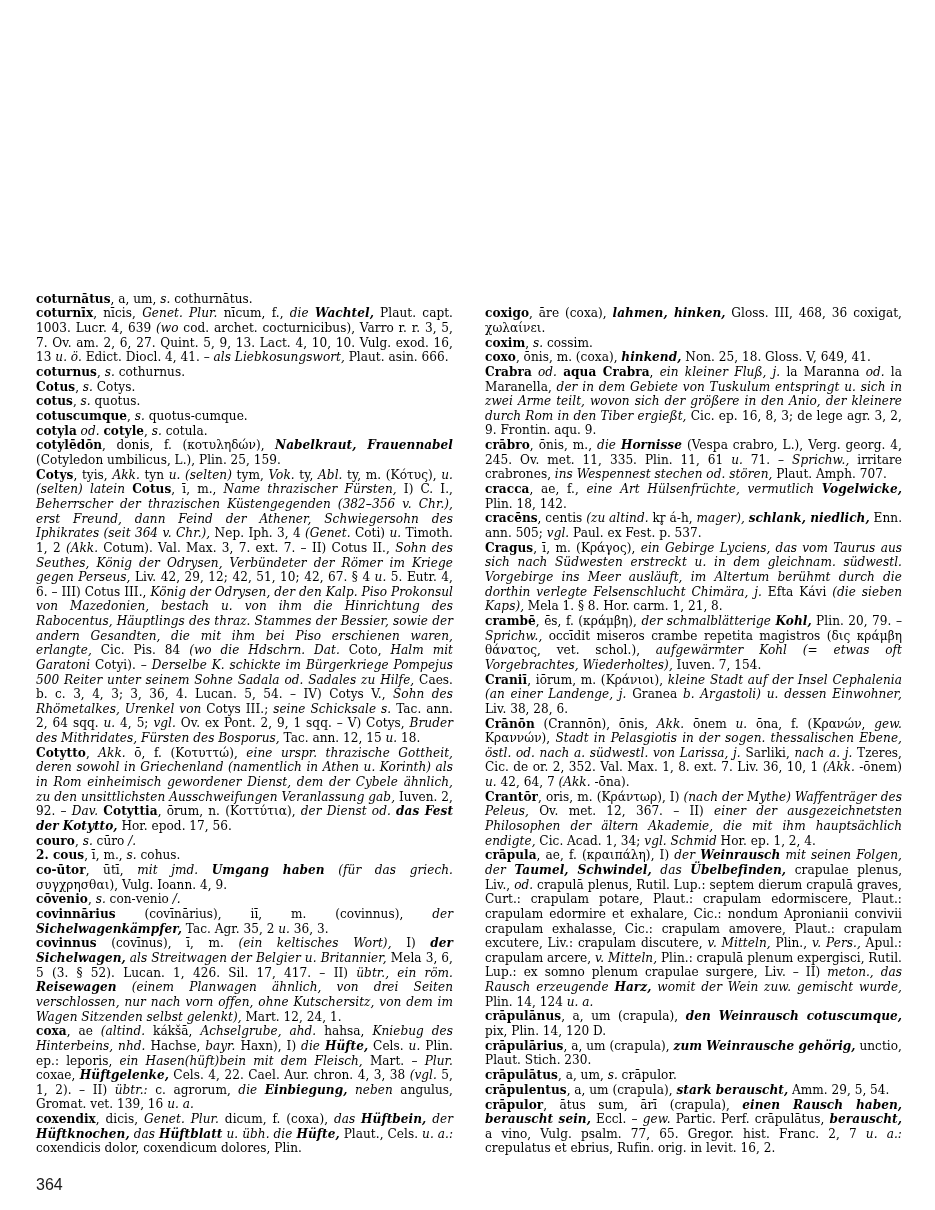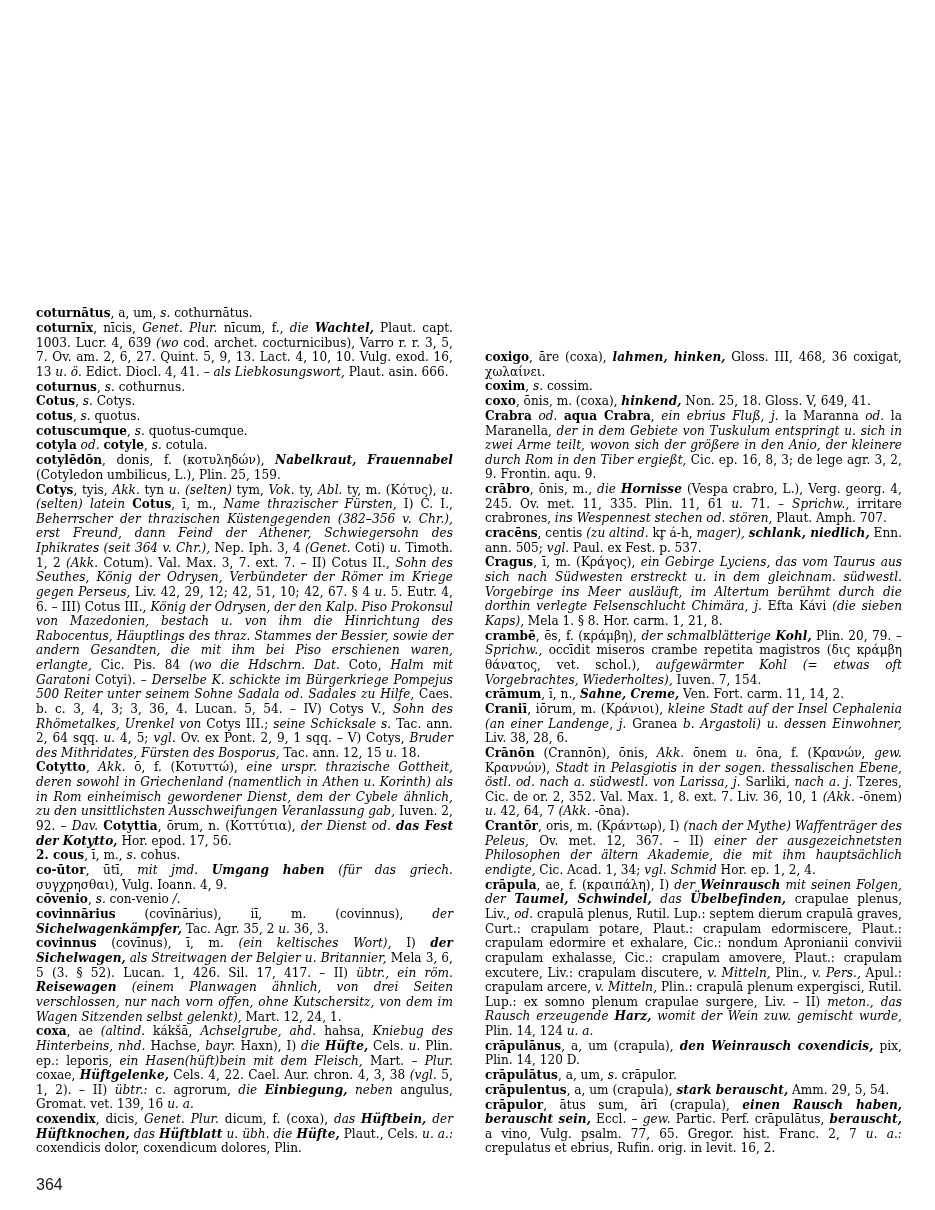--- a/index.html
+++ b/index.html
@@ -76,44 +76,46 @@
         <p class="entry"><b>coturnātus</b>, a, um, <i>s.</i> cothurnātus.</p>
         <p class="entry"><b>coturnīx</b>, nīcis, <i>Genet. Plur.</i> nīcum, f., <i>die</i> <span class="bi">Wachtel,</span> Plaut. capt. 1003. Lucr. 4, 639 <i>(wo</i> cod. archet. cocturnicibus), Varro r. r. 3, 5, 7. Ov. am. 2, 6, 27. Quint. 5, 9, 13. Lact. 4, 10, 10. Vulg. exod. 16, 13 <i>u. ö.</i> Edict. Diocl. 4, 41. – <i>als Liebkosungswort,</i> Plaut. asin. 666.</p>
         <p class="entry"><b>coturnus</b>, <i>s.</i> cothurnus.</p>
         <p class="entry"><b>Cotus</b>, <i>s.</i> Cotys.</p>
         <p class="entry"><b>cotus</b>, <i>s.</i> quotus.</p>
         <p class="entry"><b>cotuscumque</b>, <i>s.</i> quotus-cumque.</p>
         <p class="entry"><b>cotyla</b> <i>od.</i> <b>cotyle</b>, <i>s.</i> cotula.</p>
         <p class="entry"><b>cotylēdōn</b>, donis, f. (κοτυληδών), <span class="bi">Nabelkraut, Frauennabel</span> (Cotyledon umbilicus, L.), Plin. 25, 159.</p>
         <p class="entry"><b>Cotys</b>, tyis, <i>Akk.</i> tyn <i>u. (selten)</i> tym, <i>Vok.</i> ty, <i>Abl.</i> ty, m. (Κότυς), <i>u. (selten) latein</i> <b>Cotus</b>, ī, m., <i>Name thrazischer Fürsten,</i> I) C. I., <i>Beherrscher der thrazischen Küstengegenden (382–356 v. Chr.), erst Freund, dann Feind der Athener, Schwiegersohn des Iphikrates (seit 364 v. Chr.),</i> Nep. Iph. 3, 4 <i>(Genet.</i> Coti) <i>u.</i> Timoth. 1, 2 <i>(Akk.</i> Cotum). Val. Max. 3, 7. ext. 7. – II) Cotus II., <i>Sohn des Seuthes, König der Odrysen, Verbündeter der Römer im Kriege gegen Perseus,</i> Liv. 42, 29, 12; 42, 51, 10; 42, 67. § 4 <i>u.</i> 5. Eutr. 4, 6. – III) Cotus III., <i>König der Odrysen, der den Kalp. Piso Prokonsul von Mazedonien, bestach u. von ihm die Hinrichtung des Rabocentus, Häuptlings des thraz. Stammes der Bessier, sowie der andern Gesandten, die mit ihm bei Piso erschienen waren, erlangte,</i> Cic. Pis. 84 <i>(wo die Hdschrn. Dat.</i> Coto, <i>Halm mit Garatoni</i> Cotyi). – <i>Derselbe K. schickte im Bürgerkriege Pompejus 500 Reiter unter seinem Sohne Sadala od. Sadales zu Hilfe,</i> Caes. b. c. 3, 4, 3; 3, 36, 4. Lucan. 5, 54. – IV) Cotys V., <i>Sohn des Rhömetalkes, Urenkel von</i> Cotys III.; <i>seine Schicksale s.</i> Tac. ann. 2, 64 sqq. <i>u.</i> 4, 5; <i>vgl.</i> Ov. ex Pont. 2, 9, 1 sqq. – V) Cotys, <i>Bruder des Mithridates, Fürsten des Bosporus,</i> Tac. ann. 12, 15 <i>u.</i> 18.</p>
         <p class="entry"><b>Cotytto</b>, <i>Akk.</i> ō, f. (Κοτυττώ), <i>eine urspr. thrazische Gottheit, deren sowohl in Griechenland (namentlich in Athen u. Korinth) als in Rom einheimisch gewordener Dienst, dem der Cybele ähnlich, zu den unsittlichsten Ausschweifungen Veranlassung gab,</i> Iuven. 2, 92. – <i>Dav.</i> <b>Cotyttia</b>, ōrum, n. (Κοττύτια), <i>der Dienst od.</i> <span class="bi">das Fest der Kotytto,</span> Hor. epod. 17, 56.</p>
+        <p class="entry"><b>couro</b>, <i>s.</i> cūro <i>/.</i></p>
         <p class="entry"><b>2. cous</b>, ī, m., <i>s.</i> cohus.</p>
         <p class="entry"><b>co-ūtor</b>, ūtī, <i>mit jmd.</i> <span class="bi">Umgang haben</span> <i>(für das griech.</i> συγχρησθαι), Vulg. Ioann. 4, 9.</p>
         <p class="entry"><b>cōvenio</b>, <i>s.</i> con-venio <i>/.</i></p>
         <p class="entry"><b>covinnārius</b> (covīnārius), iī, m. (covinnus), <i>der</i> <span class="bi">Sichelwagenkämpfer,</span> Tac. Agr. 35, 2 <i>u.</i> 36, 3.</p>
         <p class="entry"><b>covinnus</b> (covīnus), ī, m. <i>(ein keltisches Wort),</i> I) <span class="bi">der Sichelwagen,</span> <i>als Streitwagen der Belgier u. Britannier,</i> Mela 3, 6, 5 (3. § 52). Lucan. 1, 426. Sil. 17, 417. – II) <i>übtr., ein röm.</i> <span class="bi">Reisewagen</span> <i>(einem Planwagen ähnlich, von drei Seiten verschlossen, nur nach vorn offen, ohne Kutschersitz, von dem im Wagen Sitzenden selbst gelenkt),</i> Mart. 12, 24, 1.</p>
         <p class="entry"><b>coxa</b>, ae <i>(altind.</i> kákšā, <i>Achselgrube, ahd.</i> hahsa, <i>Kniebug des Hinterbeins, nhd.</i> Hachse, <i>bayr.</i> Haxn), I) <i>die</i> <span class="bi">Hüfte,</span> Cels. <i>u.</i> Plin. ep.: leporis, <i>ein Hasen(hüft)bein mit dem Fleisch,</i> Mart. – <i>Plur.</i> coxae, <span class="bi">Hüftgelenke,</span> Cels. 4, 22. Cael. Aur. chron. 4, 3, 38 <i>(vgl.</i> 5, 1, 2). – II) <i>übtr.:</i> c. agrorum, <i>die</i> <span class="bi">Einbiegung,</span> <i>neben</i> angulus, Gromat. vet. 139, 16 <i>u. a.</i></p>
         <p class="entry"><b>coxendix</b>, dicis, <i>Genet. Plur.</i> dicum, f. (coxa), <i>das</i> <span class="bi">Hüftbein,</span> <i>der</i> <span class="bi">Hüftknochen,</span> <i>das</i> <span class="bi">Hüftblatt</span> <i>u. übh. die</i> <span class="bi">Hüfte,</span> Plaut., Cels. <i>u. a.:</i> coxendicis dolor, coxendicum dolores, Plin.</p>
       </div>
 
     <div class="col" id="col-right">
         <p class="entry"><b>coxigo</b>, āre (coxa), <span class="bi">lahmen, hinken,</span> Gloss. III, 468, 36 coxigat, χωλαίνει.</p>
         <p class="entry"><b>coxim</b>, <i>s.</i> cossim.</p>
         <p class="entry"><b>coxo</b>, ōnis, m. (coxa), <span class="bi">hinkend,</span> Non. 25, 18. Gloss. V, 649, 41.</p>
-        <p class="entry"><b>Crabra</b> <i>od.</i> <b>aqua Crabra</b>, <i>ein ebrius Fluß, j.</i> la Maranna <i>od.</i> la Maranella, <i>der in dem Gebiete von Tuskulum entspringt u. sich in zwei Arme teilt, wovon sich der größere in den Anio, der kleinere durch Rom in den Tiber ergießt,</i> Cic. ep. 16, 8, 3; de lege agr. 3, 2, 9. Frontin. aqu. 9.</p>
+        <p class="entry"><b>Crabra</b> <i>od.</i> <b>aqua Crabra</b>, <i>ein kleiner Fluß, j.</i> la Maranna <i>od.</i> la Maranella, <i>der in dem Gebiete von Tuskulum entspringt u. sich in zwei Arme teilt, wovon sich der größere in den Anio, der kleinere durch Rom in den Tiber ergießt,</i> Cic. ep. 16, 8, 3; de lege agr. 3, 2, 9. Frontin. aqu. 9.</p>
         <p class="entry"><b>crābro</b>, ōnis, m., <i>die</i> <span class="bi">Hornisse</span> (Vespa crabro, L.), Verg. georg. 4, 245. Ov. met. 11, 335. Plin. 11, 61 <i>u.</i> 71. – <i>Sprichw.,</i> irritare crabrones, <i>ins Wespennest stechen od. stören,</i> Plaut. Amph. 707.</p>
+        <p class="entry"><b>cracca</b>, ae, f., <i>eine Art Hülsenfrüchte, vermutlich</i> <span class="bi">Vogelwicke,</span> Plin. 18, 142.</p>
         <p class="entry"><b>cracēns</b>, centis <i>(zu altind.</i> kr̥ á-h, <i>mager),</i> <span class="bi">schlank, niedlich,</span> Enn. ann. 505; <i>vgl.</i> Paul. ex Fest. p. 537.</p>
         <p class="entry"><b>Cragus</b>, ī, m. (Κράγος), <i>ein Gebirge Lyciens, das vom Taurus aus sich nach Südwesten erstreckt u. in dem gleichnam. südwestl. Vorgebirge ins Meer ausläuft, im Altertum berühmt durch die dorthin verlegte Felsenschlucht Chimära, j.</i> Efta Kávi <i>(die sieben Kaps),</i> Mela 1. § 8. Hor. carm. 1, 21, 8.</p>
         <p class="entry"><b>crambē</b>, ēs, f. (κράμβη), <i>der schmalblätterige</i> <span class="bi">Kohl,</span> Plin. 20, 79. – <i>Sprichw.,</i> occīdit miseros crambe repetita magistros (δις κράμβη θάνατος, vet. schol.), <i>aufgewärmter Kohl (= etwas oft Vorgebrachtes, Wiederholtes),</i> Iuven. 7, 154.</p>
-        <p class="entry"><b>crāmum</b>, ī, n., <span class="bi">Sahne, Creme,</span> Ven. Fort. carm. 11, 14, 2.</p>
         <p class="entry"><b>Craniī</b>, iōrum, m. (Κράνιοι), <i>kleine Stadt auf der Insel Cephalenia (an einer Landenge, j.</i> Granea <i>b. Argastoli) u. dessen Einwohner,</i> Liv. 38, 28, 6.</p>
         <p class="entry"><b>Crānōn</b> (Crannōn), ōnis, <i>Akk.</i> ōnem <i>u.</i> ōna, f. (Κρανών, <i>gew.</i> Κραννών), <i>Stadt in Pelasgiotis in der sogen. thessalischen Ebene, östl. od. nach a. südwestl. von Larissa, j.</i> Sarliki, <i>nach a. j.</i> Tzeres, Cic. de or. 2, 352. Val. Max. 1, 8. ext. 7. Liv. 36, 10, 1 <i>(Akk.</i> -ōnem) <i>u.</i> 42, 64, 7 <i>(Akk.</i> -ōna).</p>
         <p class="entry"><b>Crantōr</b>, oris, m. (Κράντωρ), I) <i>(nach der Mythe) Waffenträger des Peleus,</i> Ov. met. 12, 367. – II) <i>einer der ausgezeichnetsten Philosophen der ältern Akademie, die mit ihm hauptsächlich endigte,</i> Cic. Acad. 1, 34; <i>vgl. Schmid</i> Hor. ep. 1, 2, 4.</p>
         <p class="entry"><b>crāpula</b>, ae, f. (κραιπάλη), I) <i>der</i> <span class="bi">Weinrausch</span> <i>mit seinen Folgen, der</i> <span class="bi">Taumel, Schwindel,</span> <i>das</i> <span class="bi">Übelbefinden,</span> crapulae plenus, Liv., <i>od.</i> crapulā plenus, Rutil. Lup.: septem dierum crapulā graves, Curt.: crapulam potare, Plaut.: crapulam edormiscere, Plaut.: crapulam edormire et exhalare, Cic.: nondum Apronianii convivii crapulam exhalasse, Cic.: crapulam amovere, Plaut.: crapulam excutere, Liv.: crapulam discutere, <i>v. Mitteln,</i> Plin., <i>v. Pers.,</i> Apul.: crapulam arcere, <i>v. Mitteln,</i> Plin.: crapulā plenum expergisci, Rutil. Lup.: ex somno plenum crapulae surgere, Liv. – II) <i>meton., das Rausch erzeugende</i> <span class="bi">Harz,</span> <i>womit der Wein zuw. gemischt wurde,</i> Plin. 14, 124 <i>u. a.</i></p>
-        <p class="entry"><b>crāpulānus</b>, a, um (crapula), <span class="bi">den Weinrausch coxendicis,</span> pix, Plin. 14, 120 D.</p>
+        <p class="entry"><b>crāpulānus</b>, a, um (crapula), <span class="bi">den Weinrausch cotuscumque,</span> pix, Plin. 14, 120 D.</p>
+        <p class="entry"><b>crāpulārius</b>, a, um (crapula), <span class="bi">zum Weinrausche gehörig,</span> unctio, Plaut. Stich. 230.</p>
         <p class="entry"><b>crāpulātus</b>, a, um, <i>s.</i> crāpulor.</p>
         <p class="entry"><b>crāpulentus</b>, a, um (crapula), <span class="bi">stark berauscht,</span> Amm. 29, 5, 54.</p>
         <p class="entry"><b>crāpulor</b>, ātus sum, ārī (crapula), <span class="bi">einen Rausch haben, berauscht sein,</span> Eccl. – <i>gew.</i> Partic. Perf. crāpulātus, <span class="bi">berauscht,</span> a vino, Vulg. psalm. 77, 65. Gregor. hist. Franc. 2, 7 <i>u. a.:</i> crepulatus et ebrius, Rufin. orig. in levit. 16, 2.</p>
       </div>
 
   </div>
 
   <div class="pagenum">364</div>
 
 </div>

